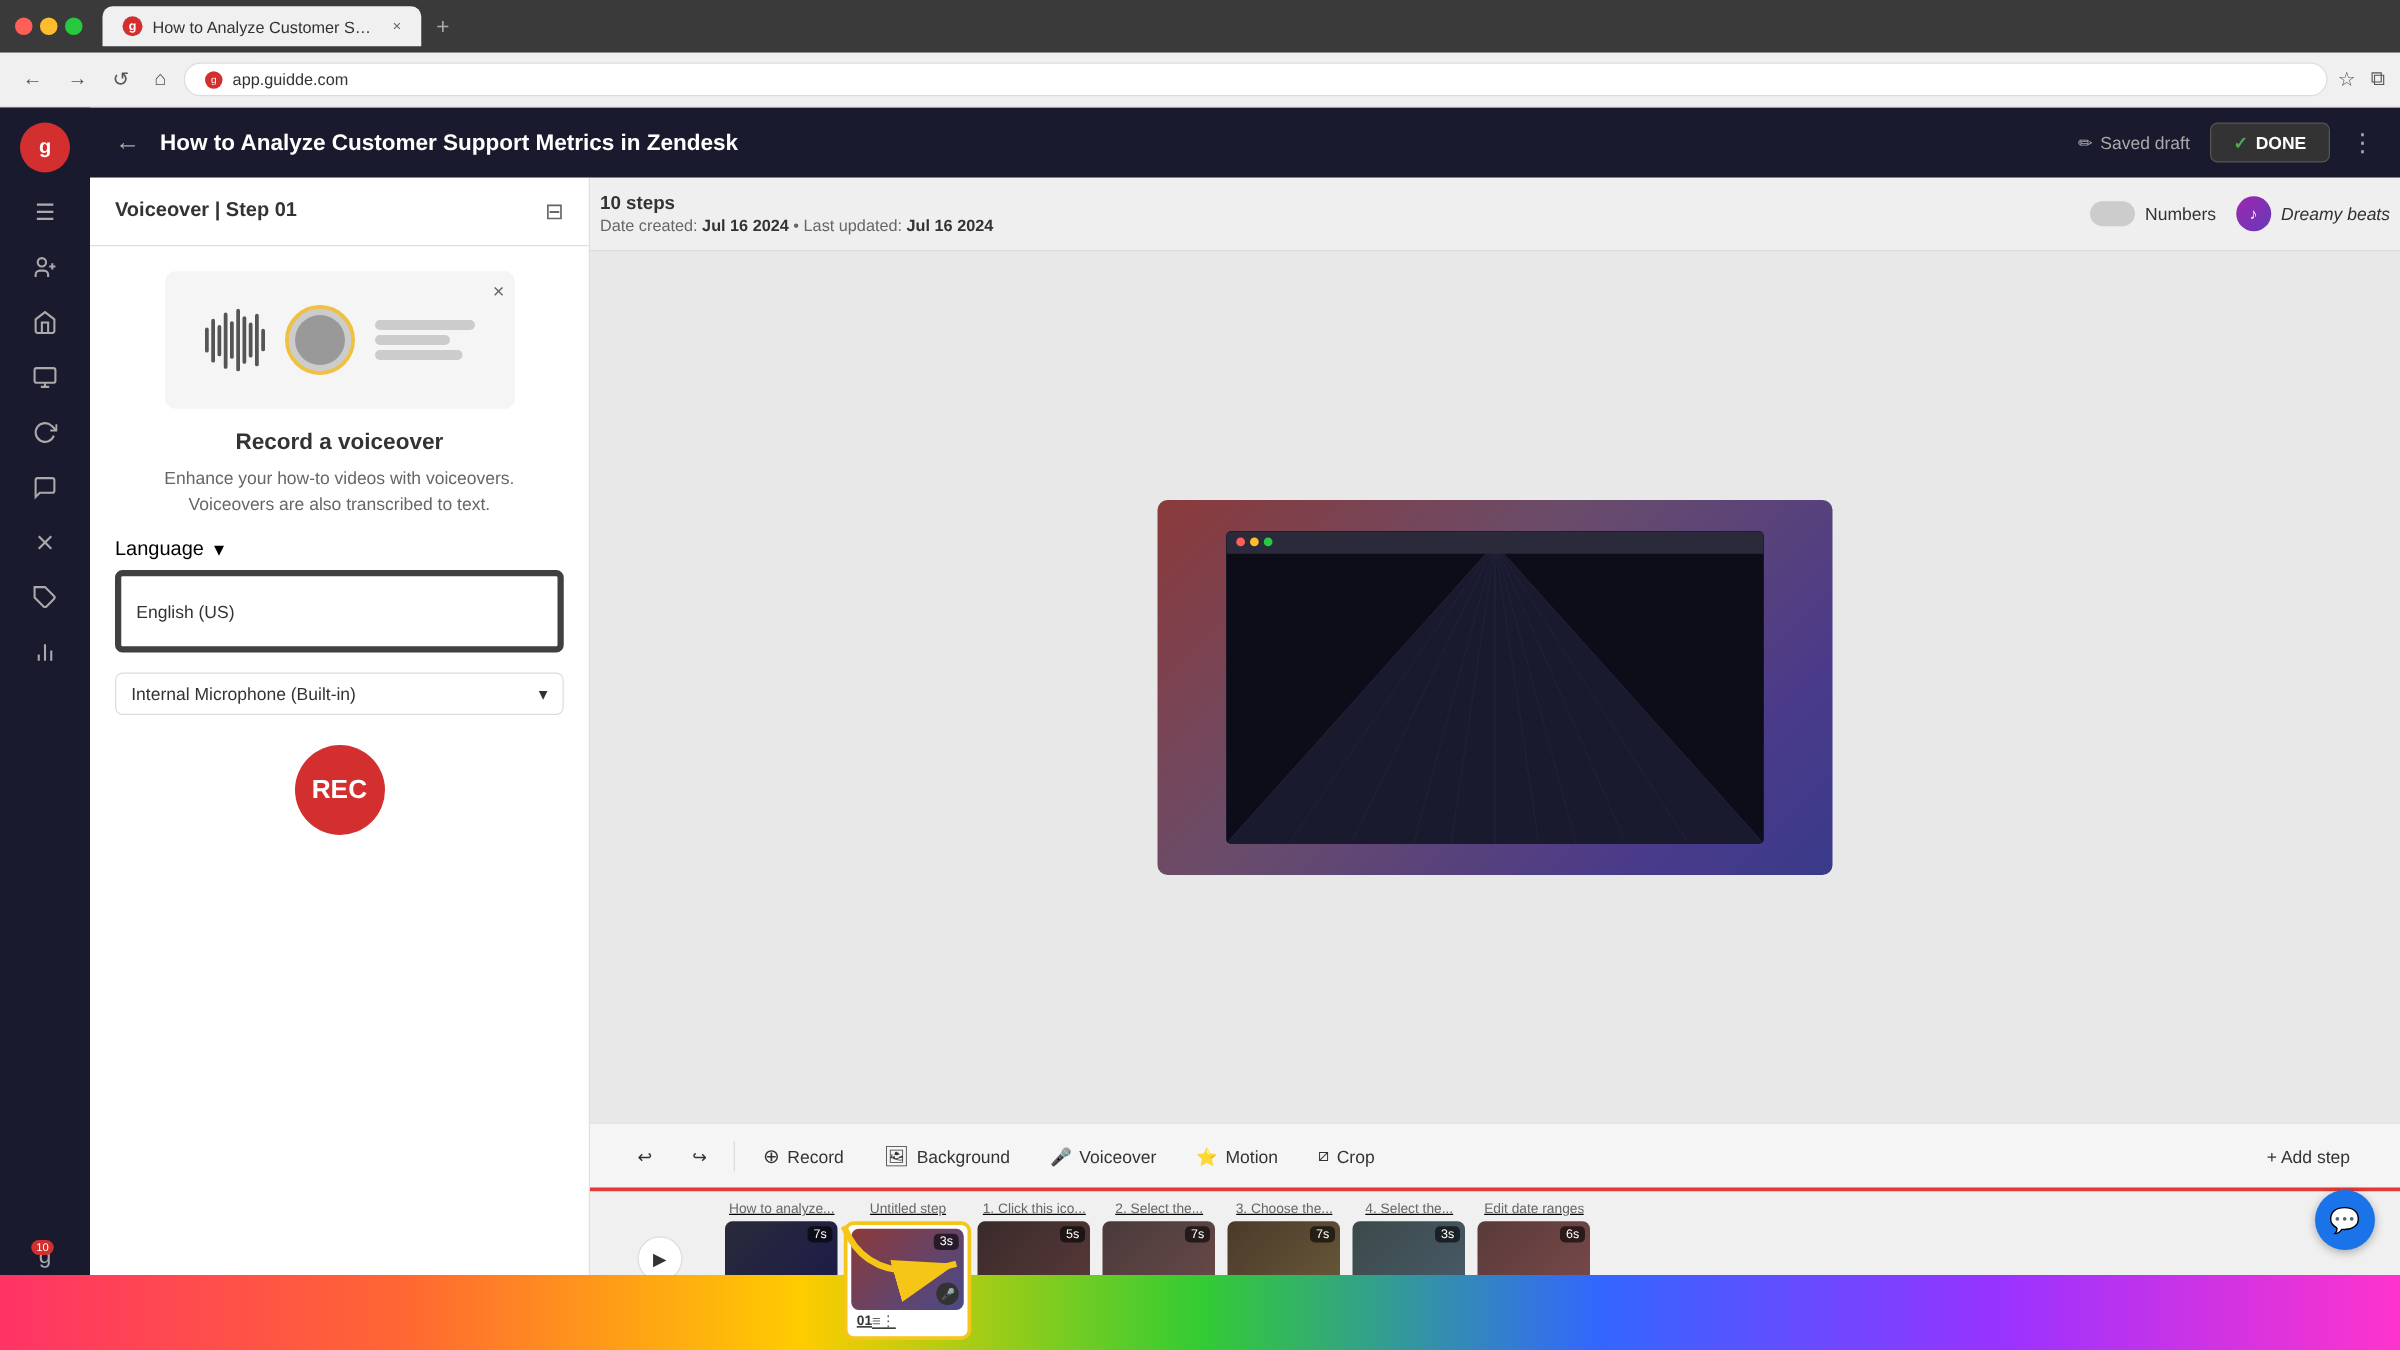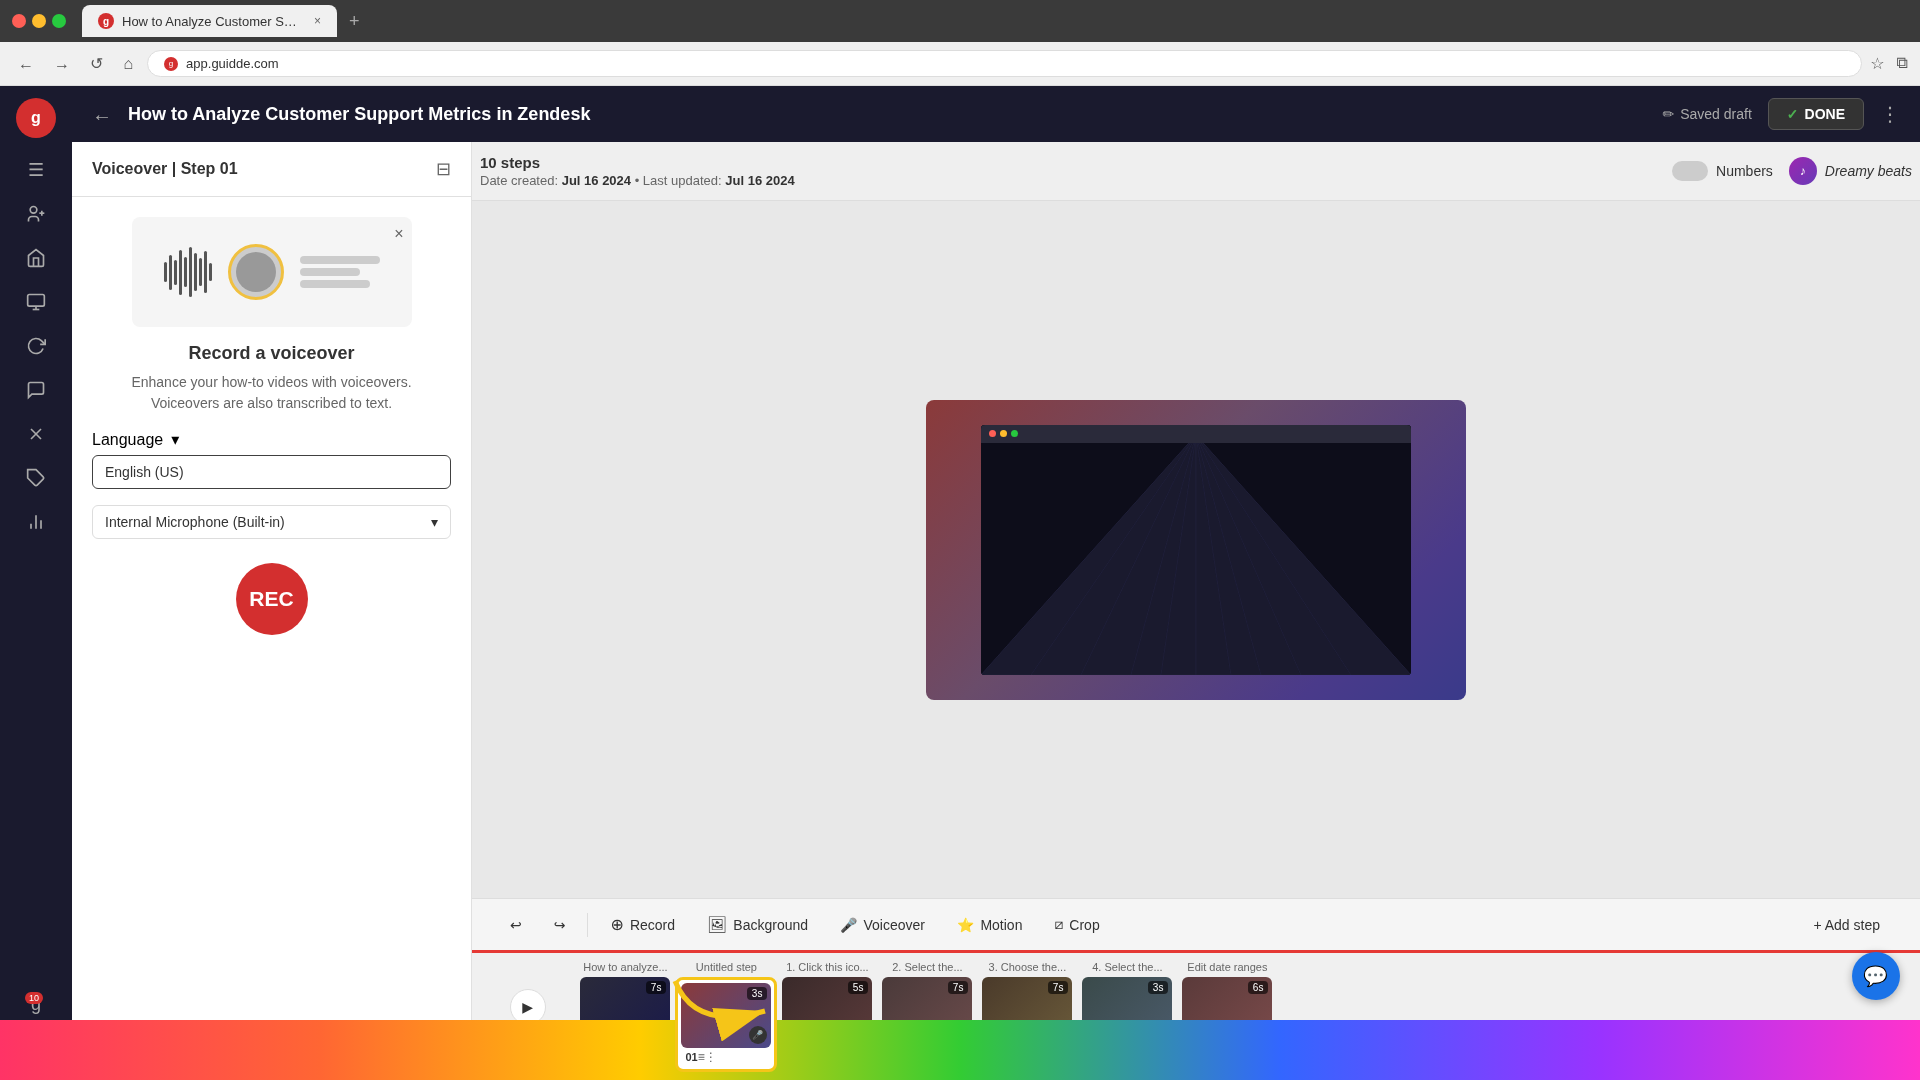--- a/index.html
+++ b/index.html
@@ -71,21 +71,21 @@
     .audio-bar { width: 3px; background: #555; border-radius: 2px; }
     .avatar-circle { width: 56px; height: 56px; border-radius: 50%; background: #ccc; border: 3px solid #f0c040; display: flex; align-items: center; justify-content: center; overflow: hidden; }
     .avatar-placeholder { width: 40px; height: 40px; border-radius: 50%; background: #999; }
     .text-lines { display: flex; flex-direction: column; gap: 4px; margin-left: 16px; }
     .text-line { height: 8px; background: #ccc; border-radius: 4px; }
 
     .voiceover-title { font-size: 18px; font-weight: 700; color: #333; margin-bottom: 8px; text-align: center; }
     .voiceover-desc { font-size: 14px; color: #666; text-align: center; line-height: 1.5; margin-bottom: 16px; }
 
     .language-row { width: 100%; display: flex; align-items: center; gap: 8px; margin-bottom: 6px; }
-    .language-value { font-size: 14px; color: #333; width: 100%; padding: 8px 12px; border: 1px solid #404040; border-radius: 6px; margin-bottom: 16px; display: flex; align-items: center; justify-content: space-between; }
+    .language-value { font-size: 14px; color: #333; width: 100%; padding: 20px 12px; border: 5px solid #404040; border-radius: 6px; margin-bottom: 16px; display: flex; align-items: center; justify-content: space-between; }
 
     .microphone-select { width: 100%; padding: 8px 12px; border: 1px solid #ddd; border-radius: 6px; font-size: 14px; color: #333; display: flex; align-items: center; justify-content: space-between; margin-bottom: 16px; cursor: pointer; }
 
     .rec-area { display: flex; flex-direction: column; align-items: center; margin-top: 8px; }
     .rec-button { width: 72px; height: 72px; border-radius: 50%; background: #d32f2f; display: flex; align-items: center; justify-content: center; color: white; font-size: 21px; font-weight: 700; cursor: pointer; border: none; }
 
     
     .main-preview { flex: 1; background: #e8e8e8; display: flex; flex-direction: column; overflow: hidden; }
 
     .preview-topbar { display: flex; align-items: center; justify-content: space-between; padding: 12px 8px; background: #efefef; border-bottom: 1px solid #ddd; }
@@ -113,21 +113,21 @@
     .toolbar-right { margin-left: auto; }
     .add-step-btn { display: flex; align-items: center; gap: 6px; padding: 8px 16px; background: none; border: none; color: #333; font-size: 14px; cursor: pointer; font-weight: 500; }
 
     
     .timeline { background: #f0f0f0; border-top: 3px solid #e53935; display: flex; align-items: stretch; padding: 8px 24px 8px 24px; gap: 0; overflow-x: auto; position: relative; min-height: 130px; }
 
     .play-control { display: flex; flex-direction: column; align-items: center; justify-content: center; margin-right: 16px; gap: 6px; }
     .play-btn { width: 36px; height: 36px; border-radius: 50%; background: white; border: 1px solid #ddd; display: flex; align-items: center; justify-content: center; cursor: pointer; font-size: 14px; color: #333; }
     .time-display { font-size: 12px; color: #666; white-space: nowrap; }
 
-    .timeline-item { display: flex; flex-direction: column; align-items: center; min-width: 100px; position: relative; cursor: pointer; }
+    .timeline-item { display: flex; flex-direction: column; align-items: center; min-width: 100px; position: relative; cursor: pointer; text-decoration: underline; }
     .timeline-item-label { font-size: 11px; color: #666; margin-bottom: 4px; white-space: nowrap; overflow: hidden; text-overflow: ellipsis; max-width: 95px; text-align: center; }
     .timeline-thumb { position: relative; width: 90px; height: 65px; border-radius: 6px; overflow: hidden; background: #555; }
     .timeline-duration { position: absolute; top: 4px; right: 4px; background: rgba(0,0,0,0.6); color: white; font-size: 10px; padding: 1px 5px; border-radius: 4px; }
     .timeline-mic { position: absolute; bottom: 4px; right: 4px; width: 18px; height: 18px; background: #333; border-radius: 50%; display: flex; align-items: center; justify-content: center; color: white; font-size: 9px; }
     .timeline-number { font-size: 11px; color: #666; margin-top: 4px; font-weight: 600; }
 
     .timeline-item.intro .timeline-thumb { background: #3a3a4a; }
     .timeline-item.intro .timeline-number { color: #666; }
 
     

